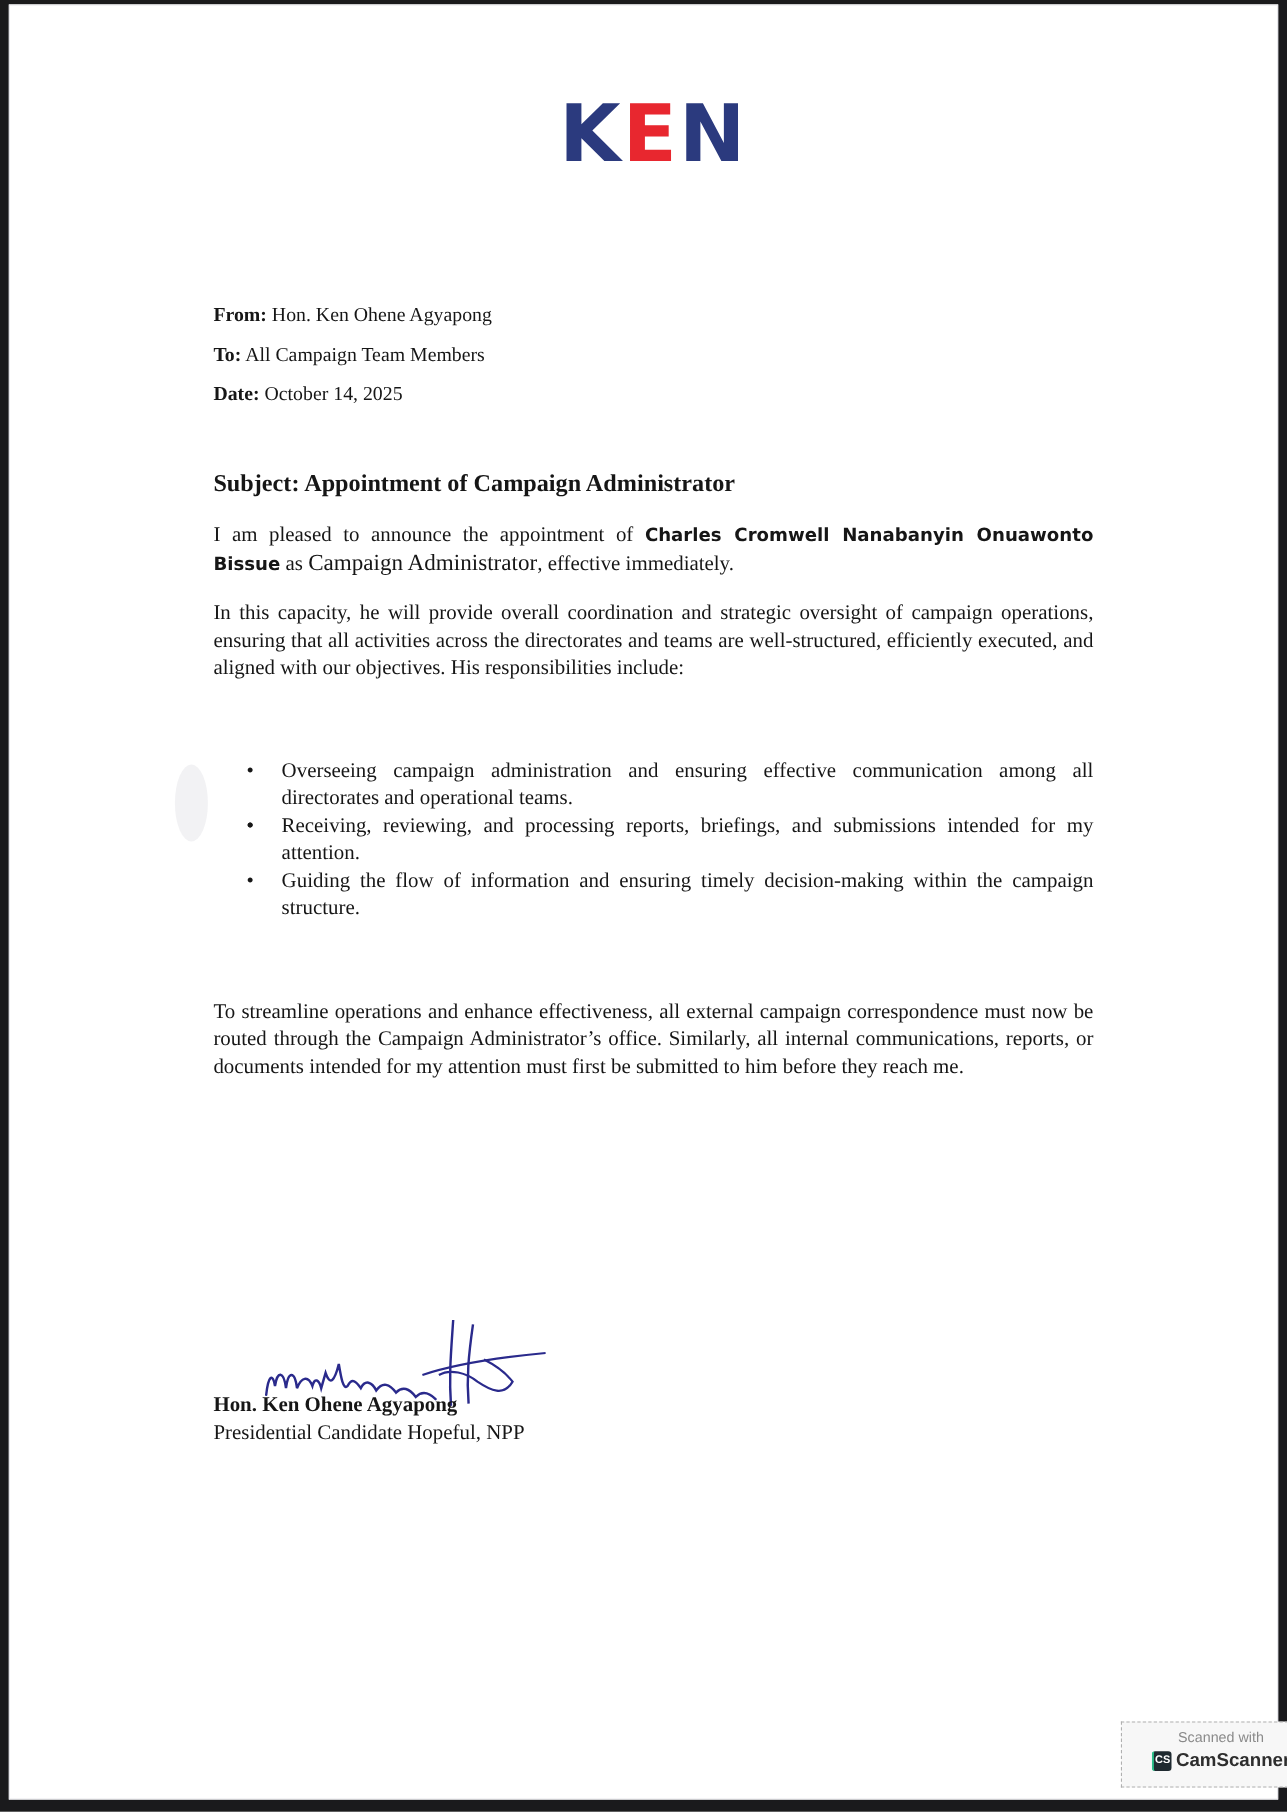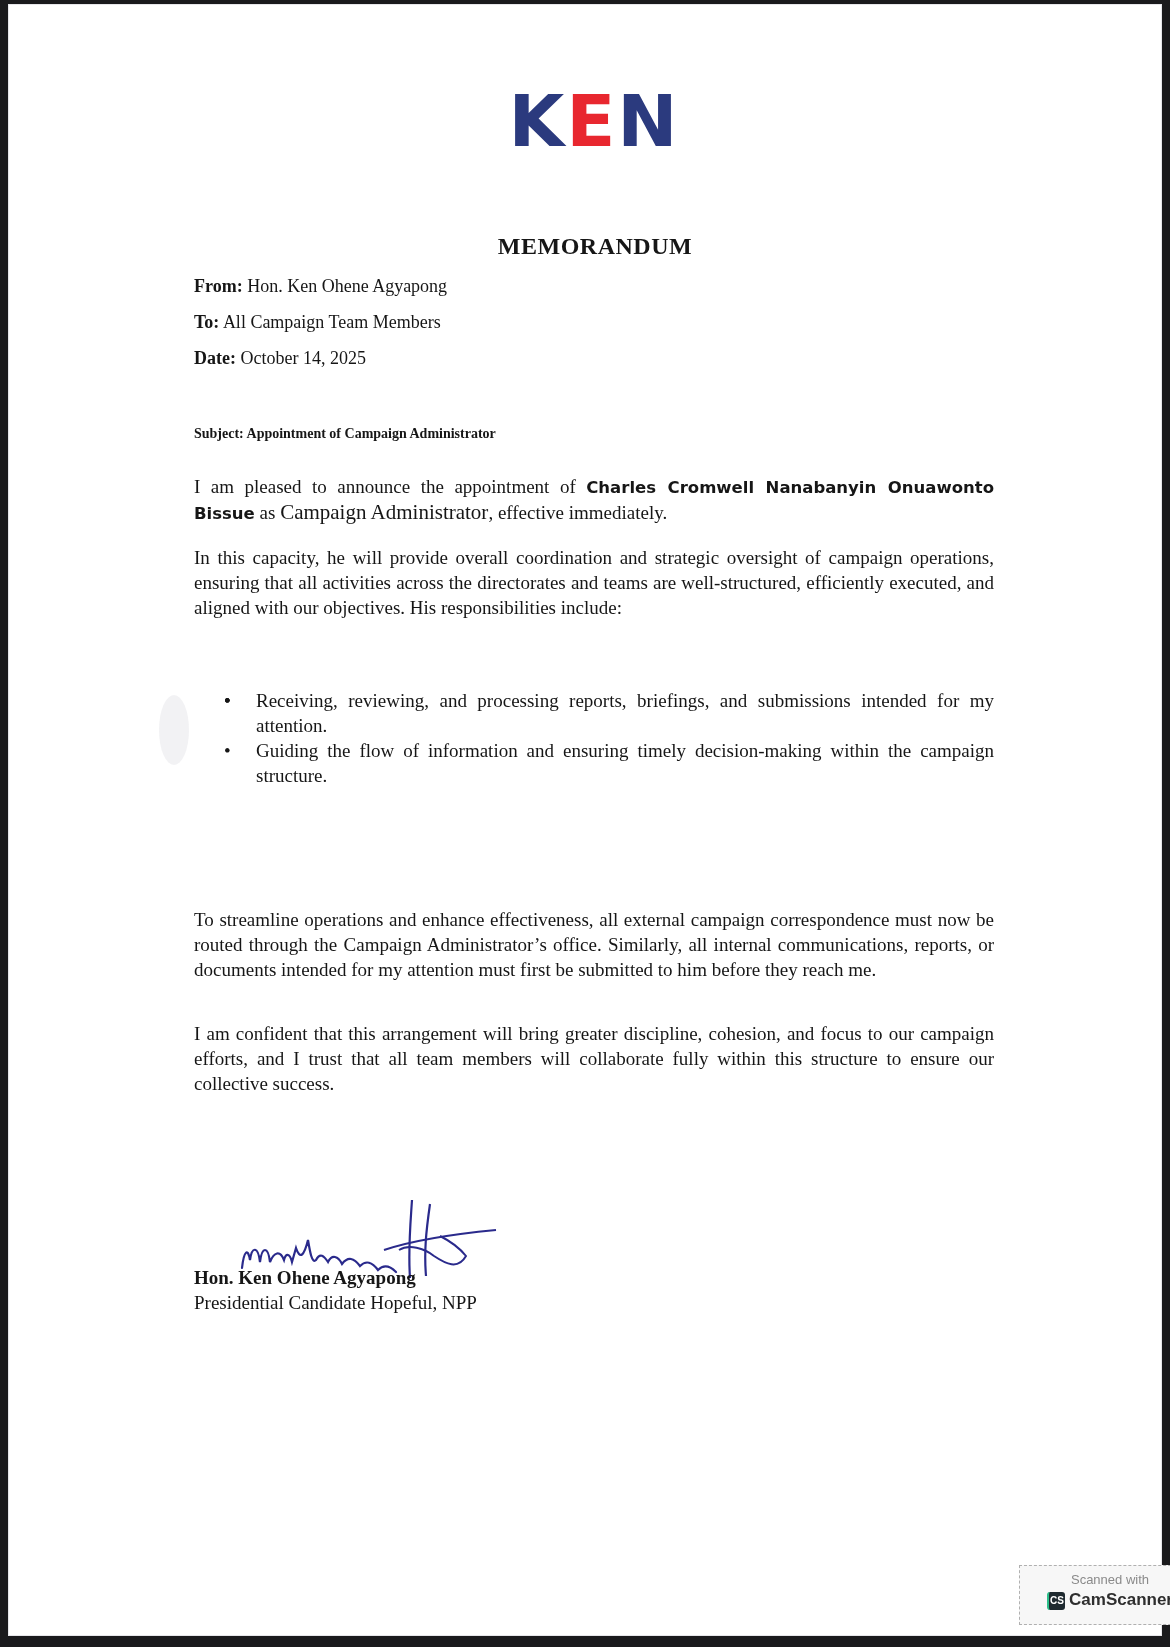--- a/index.html
+++ b/index.html
@@ -34,21 +34,21 @@
   .title {
     position: absolute; left: 0; right: 0; top: 228px;
     text-align: center; font-weight: bold; font-size: 24px; letter-spacing: 0.5px;
     padding-left: 20px;
   }
   .meta-line {
     position: absolute; left: 185px; font-size: 18px;
   }
   .meta-line b { font-weight: bold; }
   .subject {
-    position: absolute; left: 185px; top: 421px; font-size: 14px; font-weight: bold;
+    position: absolute; left: 185px; top: 421px; font-size: 22px; font-weight: bold;
   }
   .para {
     position: absolute; left: 185px; width: 800px;
     font-size: 19px; line-height: 25px;
     text-align: justify;
   }
   .sans-bold { font-family: "DejaVu Sans", sans-serif; font-weight: bold; font-size: 16.5px; }
   .big { font-size: 21px; }
   ul.resp {
     position: absolute; left: 215px; top: 683px; width: 770px;
@@ -107,21 +107,20 @@
 <div class="page">
 
   <div class="smudge" style="left:150px;top:690px;width:30px;height:70px;"></div>
 
   <div class="logo">
     <span class="k">K</span>
     <span class="e">E</span>
     <span class="n">N</span>
   </div>
 
-  <div class="title serif">MEMORANDUM</div>
 
   <div class="meta-line serif" style="top:271px;">
     <b>From:</b>
     <span>Hon. Ken Ohene Agyapong</span>
   </div>
   <div class="meta-line serif" style="top:307px;">
     <b>To:</b>
     <span>All Campaign Team Members</span>
   </div>
   <div class="meta-line serif" style="top:343px;">
@@ -134,29 +133,28 @@
     <span>Appointment of Campaign Administrator</span>
   </div>
 
   <div class="para serif" style="top:540px;">In this capacity, he will provide overall coordination and strategic oversight of campaign operations, ensuring that all activities across the directorates and teams are well-structured, efficiently executed, and aligned with our objectives. His responsibilities include:</div>
 
   <div class="para serif" style="top:469px;">
     <span>I am pleased to announce the appointment of </span><span class="sans-bold">Charles Cromwell Nanabanyin Onuawonto Bissue</span><span> as </span><span class="big">Campaign Administrator</span><span>, effective immediately.</span>
   </div>
 
   <ul class="resp serif">
-    <li><span class="bullet">•</span></li>
+    <li><span class="bullet">•</span><span>Overseeing campaign administration and ensuring effective communication among all directorates and operational teams.</span></li>
     <li><span class="bullet">•</span></li>
     <li><span class="bullet">•</span><span>Receiving, reviewing, and processing reports, briefings, and submissions intended for my attention.</span></li>
     <li><span class="bullet">•</span><span>Guiding the flow of information and ensuring timely decision-making within the campaign structure.</span></li>
   </ul>
 
   <div class="para serif" style="top:902px;">To streamline operations and enhance effectiveness, all external campaign correspondence must now be routed through the Campaign Administrator’s office. Similarly, all internal communications, reports, or documents intended for my attention must first be submitted to him before they reach me.</div>
 
-  <div class="para serif" style="top:1016px;">I am confident that this arrangement will bring greater discipline, cohesion, and focus to our campaign efforts, and I trust that all team members will collaborate fully within this structure to ensure our collective success.</div>
 
   <svg class="signature" viewBox="0 0 300 100">
     <path d="M8 78 C10 60, 14 58, 16 70 C18 56, 24 56, 26 72 C28 56, 34 56, 36 72 C40 62, 46 60, 50 70 C52 62, 56 64, 58 72 L62 58 C66 70, 70 66, 74 50 C76 62, 78 74, 82 70 C86 62, 90 66, 94 72 C98 64, 104 66, 108 74 C114 66, 120 68, 126 76 C132 70, 138 72, 144 80 C150 74, 156 76, 162 82" fill="none" stroke="#2a2a8c" stroke-width="2.2" stroke-linecap="round"></path>
     <path d="M178 10 C176 40, 174 60, 176 88" fill="none" stroke="#2a2a8c" stroke-width="2.2"></path>
     <path d="M196 14 C192 42, 190 62, 192 86" fill="none" stroke="#2a2a8c" stroke-width="2.2"></path>
     <path d="M150 60 C180 50, 220 44, 262 40" fill="none" stroke="#2a2a8c" stroke-width="2"></path>
     <path d="M165 60 C175 54, 190 58, 200 66 C212 74, 224 80, 232 66 C224 56, 214 50, 206 46" fill="none" stroke="#2a2a8c" stroke-width="2"></path>
   </svg>
 
   <div class="sig-name serif">Hon. Ken Ohene Agyapong</div>

